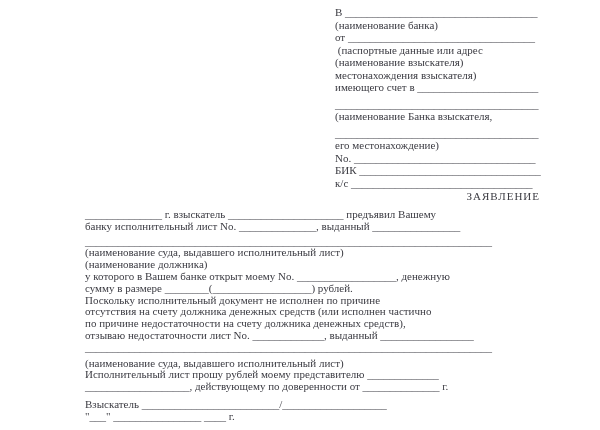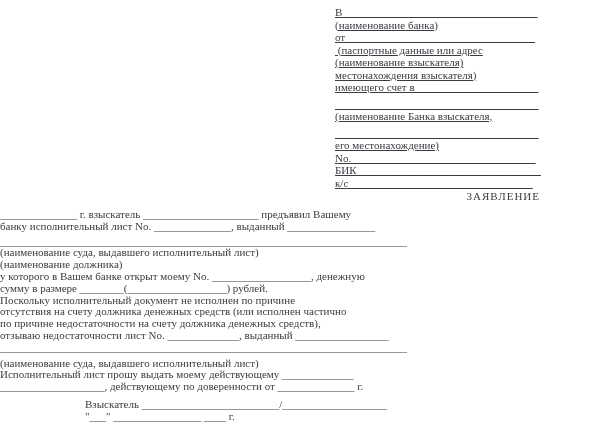--- a/index.html
+++ b/index.html
@@ -23,35 +23,35 @@
     background: #ffffff;
   }
   .line {
     white-space: pre;
   }
   
   .recipient {
     margin-left: 335px;
     width: 258px;
     line-height: 12.5px;
-    text-decoration: underline;
   }
   .recipient .line:nth-child(8),
   .recipient .line:nth-child(10) {
     margin-top: 4px;
   }
   
   .title {
     margin: 1px 60px 0 85px;
     text-align: right;
     line-height: 13px;
     letter-spacing: 1px;
   }
   
   .body-block {
+    margin-left: 85px;
     margin-top: 6px;
     width: 470px;
     line-height: 11.8px;
   }
   .body-block .line:nth-child(3) { margin-top: 3px; }
   .body-block .line:nth-child(13) { margin-top: 4px; }
   
   .signature {
     margin-left: 85px;
     margin-top: 5px;
@@ -89,21 +89,21 @@
       <div class="line">(наименование суда, выдавшего исполнительный лист)</div>
       <div class="line">(наименование должника)</div>
       <div class="line">у которого в Вашем банке открыт моему No. __________________, денежную</div>
       <div class="line">сумму в размере ________(__________________) рублей.</div>
       <div class="line">Поскольку исполнительный документ не исполнен по причине</div>
       <div class="line">отсутствия на счету должника денежных средств (или исполнен частично</div>
       <div class="line">по причине недостаточности на счету должника денежных средств),</div>
       <div class="line">отзываю недостаточности лист No. _____________, выданный _________________</div>
       <div class="line">__________________________________________________________________________</div>
       <div class="line">(наименование суда, выдавшего исполнительный лист)</div>
-      <div class="line">Исполнительный лист прошу выдать моему действующему _____________</div>
+      <div class="line">Исполнительный лист прошу рублей моему представителю _____________</div>
       <div class="line">___________________, действующему по доверенности от ______________ г.</div>
     </div>
 
   <div class="signature">
       <div class="line">Взыскатель _________________________/___________________</div>
       <div class="line">"___" ________________ ____ г.</div>
     </div>
 
 </div>
 

